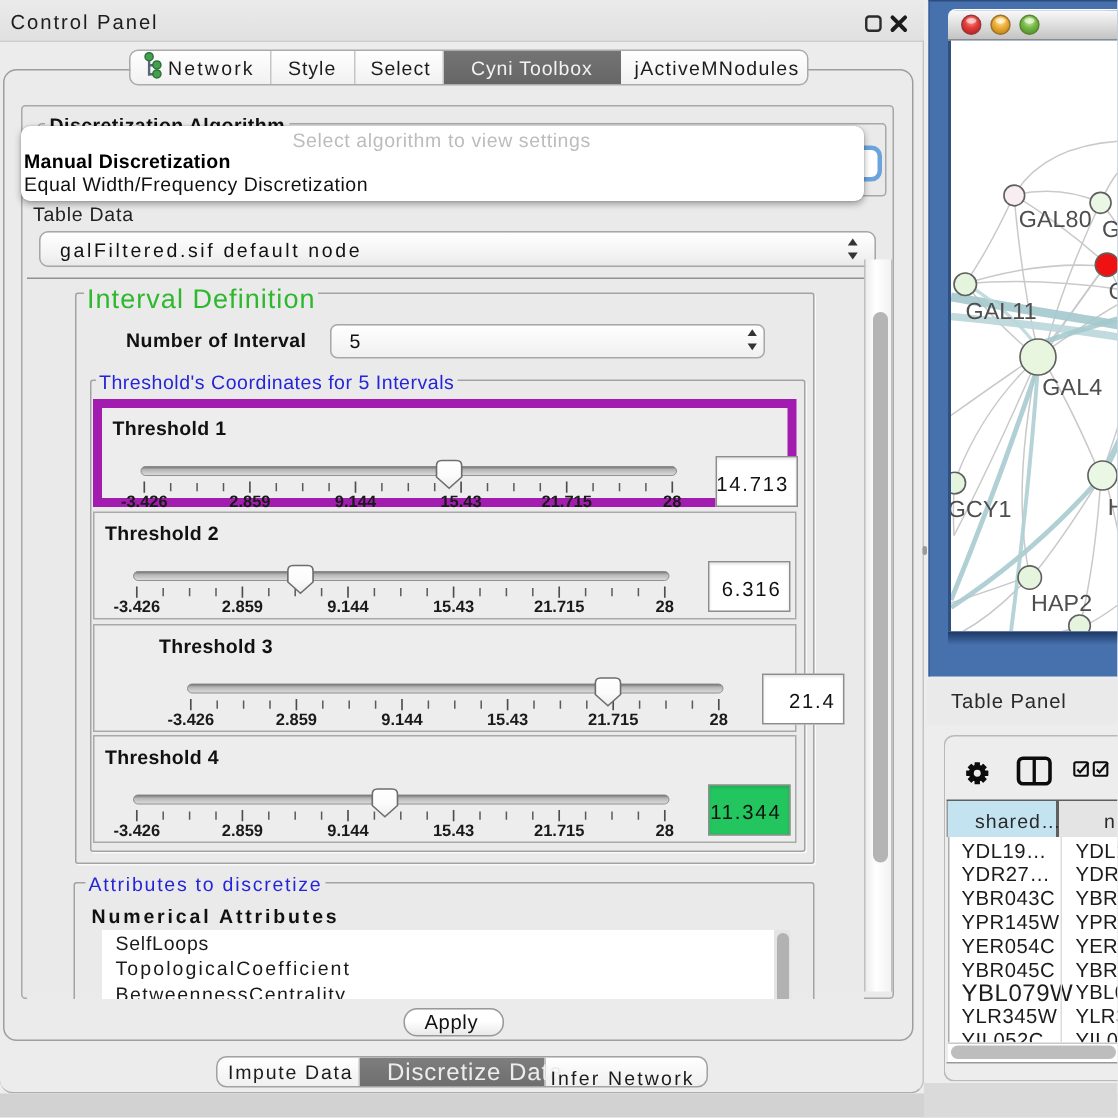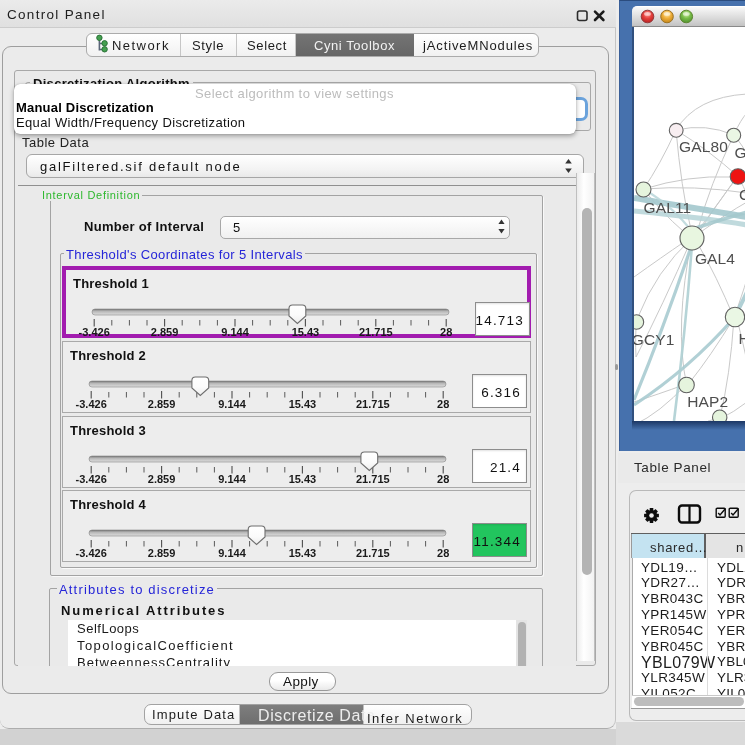--- a/index.html
+++ b/index.html
@@ -52,31 +52,31 @@
 <div class="txt" style="left:22px;top:135px;font-size:13px;color:#222;letter-spacing:0.5px">Table Data</div>
 <div class="abs" style="left:26px;top:154px;width:558px;height:24px;background:linear-gradient(#ffffff,#f2f2f2 70%,#e9e9e9);border:1px solid #a6a6a6;border-radius:6px;"></div>
 <div class="txt" style="left:40px;top:159px;font-size:13px;color:#111;letter-spacing:1.75px">galFiltered.sif default node</div>
 <svg class="abs" style="left:562px;top:158px" width="13" height="16" viewBox="0 0 13 16">
       <path d="M6.5 1 L9.8 5.6 L3.2 5.6 Z" fill="#333"></path>
       <path d="M6.5 15 L9.8 10.4 L3.2 10.4 Z" fill="#333"></path>
     </svg>
 <div class="abs" style="left:18px;top:185px;width:558px;height:1px;background:#909090"></div>
 <div class="abs" id="vp" style="left:18px;top:186px;width:558px;height:480px;background:#eaeaea;overflow:hidden">
 <div class="abs" style="left:32px;top:9px;width:493px;height:381px;border:1px solid #a3a3a3;border-radius:2px;box-shadow:1px 1px 0 rgba(255,255,255,0.7);"></div>
-<div class="txt" style="left:22px;top:3px;font-size:11px;color:#2eb82e;background:#eaeaea;padding:0 2px;letter-spacing:0.7px">Interval Definition</div>
+<div class="txt" style="left:38px;top:3px;font-size:18px;color:#2eb82e;background:#eaeaea;padding:0 2px;letter-spacing:0.7px">Interval Definition</div>
 <div class="txt" style="left:66px;top:33px;font-size:13px;font-weight:bold;color:#111;letter-spacing:0.3px">Number of Interval</div>
 <div class="abs" style="left:202px;top:30px;width:290px;height:23px;background:linear-gradient(#ffffff,#f0f0f0);border:1px solid #a8a8a8;border-radius:5px;"></div>
 <div class="txt" style="left:215px;top:34px;font-size:13px;color:#111">5</div>
 <svg class="abs" style="left:477px;top:32px" width="13" height="17" viewBox="0 0 13 17">
         <path d="M6.5 1.5 L9.6 6 L3.4 6 Z" fill="#333"></path>
         <path d="M6.5 15.5 L9.6 11 L3.4 11 Z" fill="#333"></path>
       </svg>
 <div class="abs" style="left:42px;top:67px;width:477px;height:315px;border:1px solid #a3a3a3;border-radius:2px;box-shadow:1px 1px 0 rgba(255,255,255,0.7);"></div>
 <div class="txt" style="left:46px;top:61px;font-size:13px;color:#2525d8;background:#eaeaea;padding:0 2px;letter-spacing:0.36px">Threshold's Coordinates for 5 Intervals</div>
-<div class="abs" style="left:44px;top:80px;width:469px;height:72px;background:#ededed;border:4px solid #a21caf;">
+<div class="abs" style="left:44px;top:80px;width:469px;height:72px;background:#ededed;border:6px solid #a21caf;">
         <div style="position:relative;width:467px;height:70px;">
           <svg width="469" height="72" viewBox="0 0 469 72" style="position:absolute;left:0;top:0">
             <defs>
               <linearGradient id="tg1" x1="0" y1="0" x2="0" y2="1">
                 <stop offset="0" stop-color="#6f6f6f"></stop>
                 <stop offset="0.35" stop-color="#b5b5b5"></stop>
                 <stop offset="1" stop-color="#dedede"></stop>
               </linearGradient>
               <linearGradient id="th1" x1="0" y1="0" x2="0" y2="1">
                 <stop offset="0" stop-color="#ffffff"></stop>
@@ -165,21 +165,21 @@
             <text x="309.8" y="66" font-size="11" font-weight="bold" fill="#1a1a1a" text-anchor="middle">21.715</text>
             <text x="380.2" y="66" font-size="11" font-weight="bold" fill="#1a1a1a" text-anchor="middle">28</text>
             <path d="M 128.9 46.0 L 128.9 38.5 Q 128.9 35.0 132.4 35.0 L 142.2 35.0 Q 145.7 35.0 145.7 38.5 L 145.7 46.0 L 137.3 53.5 Z" fill="url(#th2)" stroke="#6e6e6e" stroke-width="1.1"></path>
           </svg>
           <div style="position:absolute;left:409px;top:32px;width:55px;height:34px;background:#fff;border:1px solid #8d8d8d;box-shadow:inset 0 1px 2px rgba(0,0,0,0.12);box-sizing:border-box;">
             <div style="position:absolute;right:5px;top:10px;font-size:13.5px;color:#111;letter-spacing:1.2px">6.316</div>
           </div>
         </div>
       </div>
 <div class="abs" style="left:44px;top:230px;width:469px;height:72px;background:#ededed;border:1px solid #a9a9a9;">
-        <div style="position:relative;width:467px;height:70px;">
+        <div style="position:relative;width:467px;height:70px;margin-left:36px;">
           <svg width="469" height="72" viewBox="0 0 469 72" style="position:absolute;left:0;top:0">
             <defs>
               <linearGradient id="tg3" x1="0" y1="0" x2="0" y2="1">
                 <stop offset="0" stop-color="#6f6f6f"></stop>
                 <stop offset="0.35" stop-color="#b5b5b5"></stop>
                 <stop offset="1" stop-color="#dedede"></stop>
               </linearGradient>
               <linearGradient id="th3" x1="0" y1="0" x2="0" y2="1">
                 <stop offset="0" stop-color="#ffffff"></stop>
                 <stop offset="0.55" stop-color="#fbfbfb"></stop>

